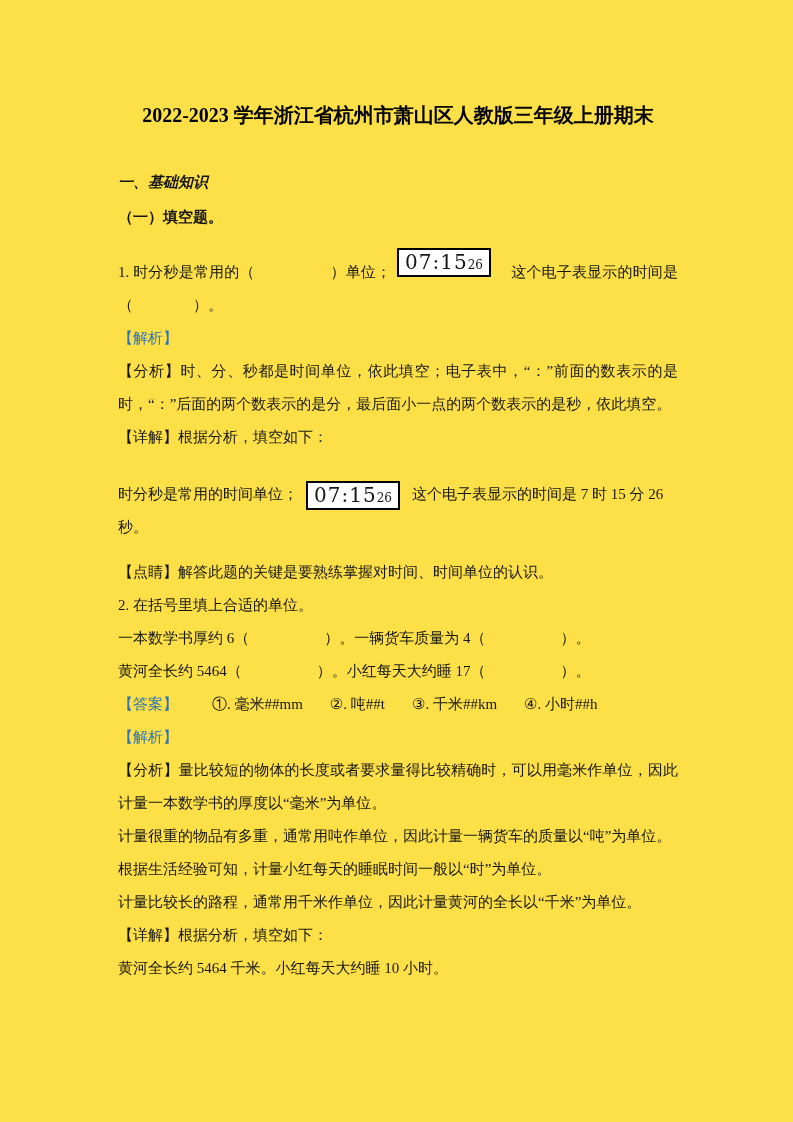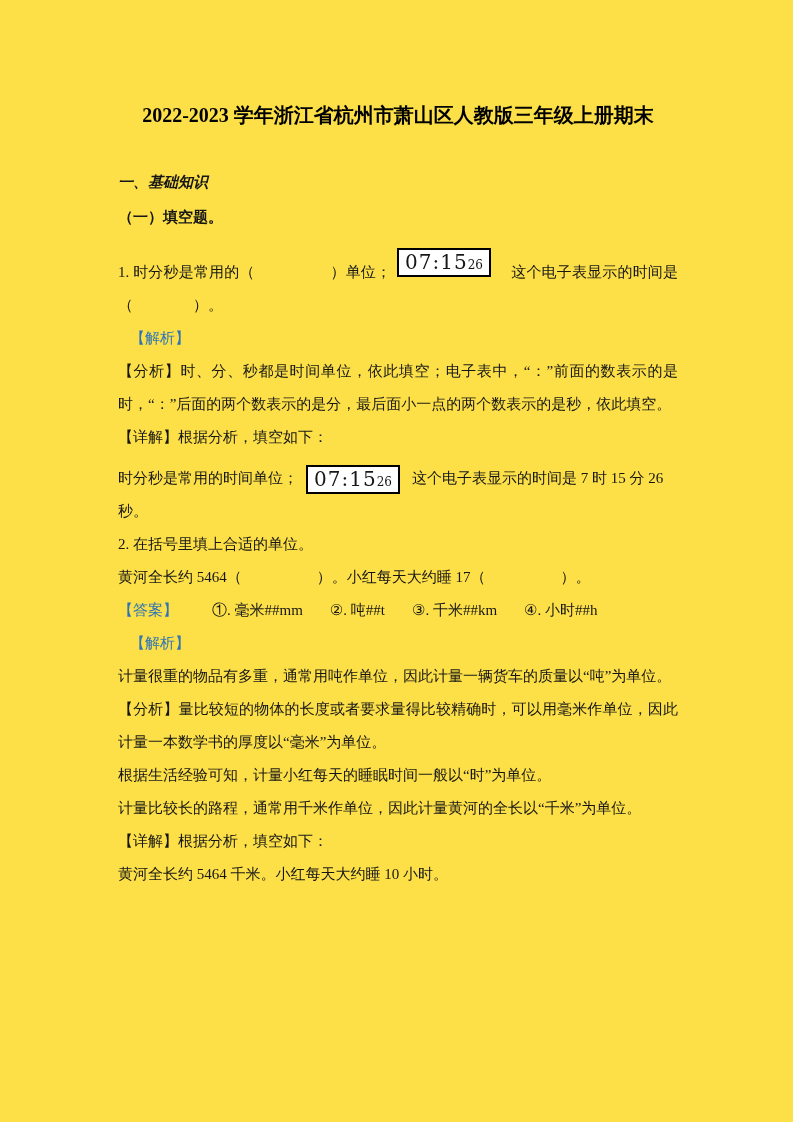--- a/index.html
+++ b/index.html
@@ -9,33 +9,33 @@
     background:#fde047;
     font-family:"Liberation Serif","DejaVu Serif",serif;
     font-size:15px; color:#161616;
   }
   .title { margin:0 0 30px 0; font-size:20px; font-weight:bold; text-align:center; line-height:42px; color:#000; }
   .tline { display:block; }
   .heading { font-weight:bold; margin:0; line-height:33px;font-style:italic; }
   .subheading { font-weight:bold; margin:2px 0 0 0; line-height:33px; }
   .para { margin:0; line-height:33px; text-align:justify; }
   .q1stem { margin-top:14px; }
-  .restate { margin-top:8px; text-align:left; }
+  .restate { margin-top:24px; text-align:left; }
   .dianjing { margin-top:12px; }
   .clockbox {
     display:inline-block; overflow:hidden; box-sizing:border-box;
     width:94px; height:29px; border:2px solid #000; background:#fff;
     text-align:center; line-height:24px; white-space:nowrap;
   }
   .raised { margin:0 20px 0 6px; }  
   .midbox { vertical-align:middle; margin:0 12px 0 8px; }
   .clock-main { font-size:20px; letter-spacing:1px; font-family:"DejaVu Serif",serif; }
   .clock-sec  { font-size:12px; font-family:"DejaVu Serif",serif; }
   .ans-label { color:#2e74b5; margin-right:34px; }
-  .jiexi { color:#2e74b5;margin-left:12px; }
+  .jiexi { color:#2e74b5; }
   .ans-item { margin-right:27px; }
   .ans-item:last-child { margin-right:0; }
 </style>
 </head>
 <body>
 
 <div class="page">
 
   <h1 class="title">
     <span class="tline">2022-2023 学年浙江省杭州市萧山区人教版三年级上册期末</span>
@@ -48,31 +48,33 @@
 
 
   <p class="para jiexi">【解析】</p>
 
   <p class="para">【分析】时、分、秒都是时间单位，依此填空；电子表中，“：”前面的数表示的是时，“：”后面的两个数表示的是分，最后面小一点的两个数表示的是秒，依此填空。</p>
 
   <p class="para">【详解】根据分析，填空如下：</p>
 
   <p class="para restate"><span>时分秒是常用的时间单位；</span><span class="clockbox midbox"><span class="clock-main">07:15</span><span class="clock-sec">26</span></span><span>这个电子表显示的时间是 7 时 15 分 26 秒。</span></p>
 
+  <p class="para dianjing">【点睛】解答此题的关键是要熟练掌握对时间、时间单位的认识。</p>
 
   <p class="para">2. 在括号里填上合适的单位。</p>
+  <p class="para">一本数学书厚约 6（　　　　　）。一辆货车质量为 4（　　　　　）。</p>
   <p class="para">黄河全长约 5464（　　　　　）。小红每天大约睡 17（　　　　　）。</p>
 
   <p class="para">
     <span class="ans-label">【答案】</span><span class="ans-item">①. 毫米##mm</span><span class="ans-item">②. 吨##t</span><span class="ans-item">③. 千米##km</span><span class="ans-item">④. 小时##h</span>
   </p>
 
   <p class="para jiexi">【解析】</p>
 
+  <p class="para">【分析】量比较短的物体的长度或者要求量得比较精确时，可以用毫米作单位，因此计量一本数学书的厚度以“毫米”为单位。</p>
   <p class="para">计量很重的物品有多重，通常用吨作单位，因此计量一辆货车的质量以“吨”为单位。</p>
-  <p class="para">【分析】量比较短的物体的长度或者要求量得比较精确时，可以用毫米作单位，因此计量一本数学书的厚度以“毫米”为单位。</p>
   <p class="para">根据生活经验可知，计量小红每天的睡眠时间一般以“时”为单位。</p>
   <p class="para">计量比较长的路程，通常用千米作单位，因此计量黄河的全长以“千米”为单位。</p>
 
   <p class="para">【详解】根据分析，填空如下：</p>
   <p class="para">黄河全长约 5464 千米。小红每天大约睡 10 小时。</p>
 
 </div>
 
 </body></html>

